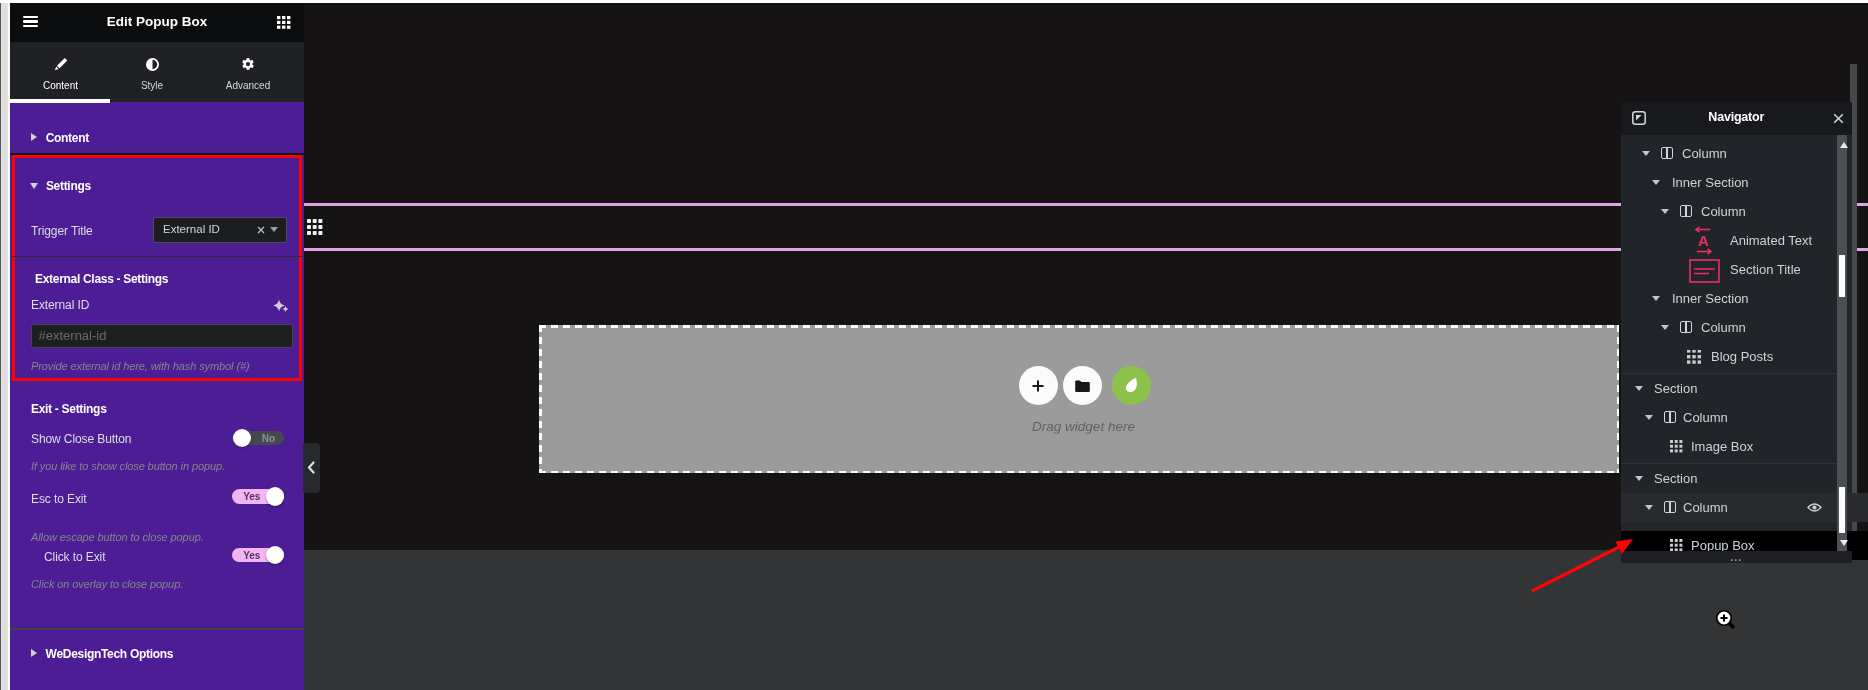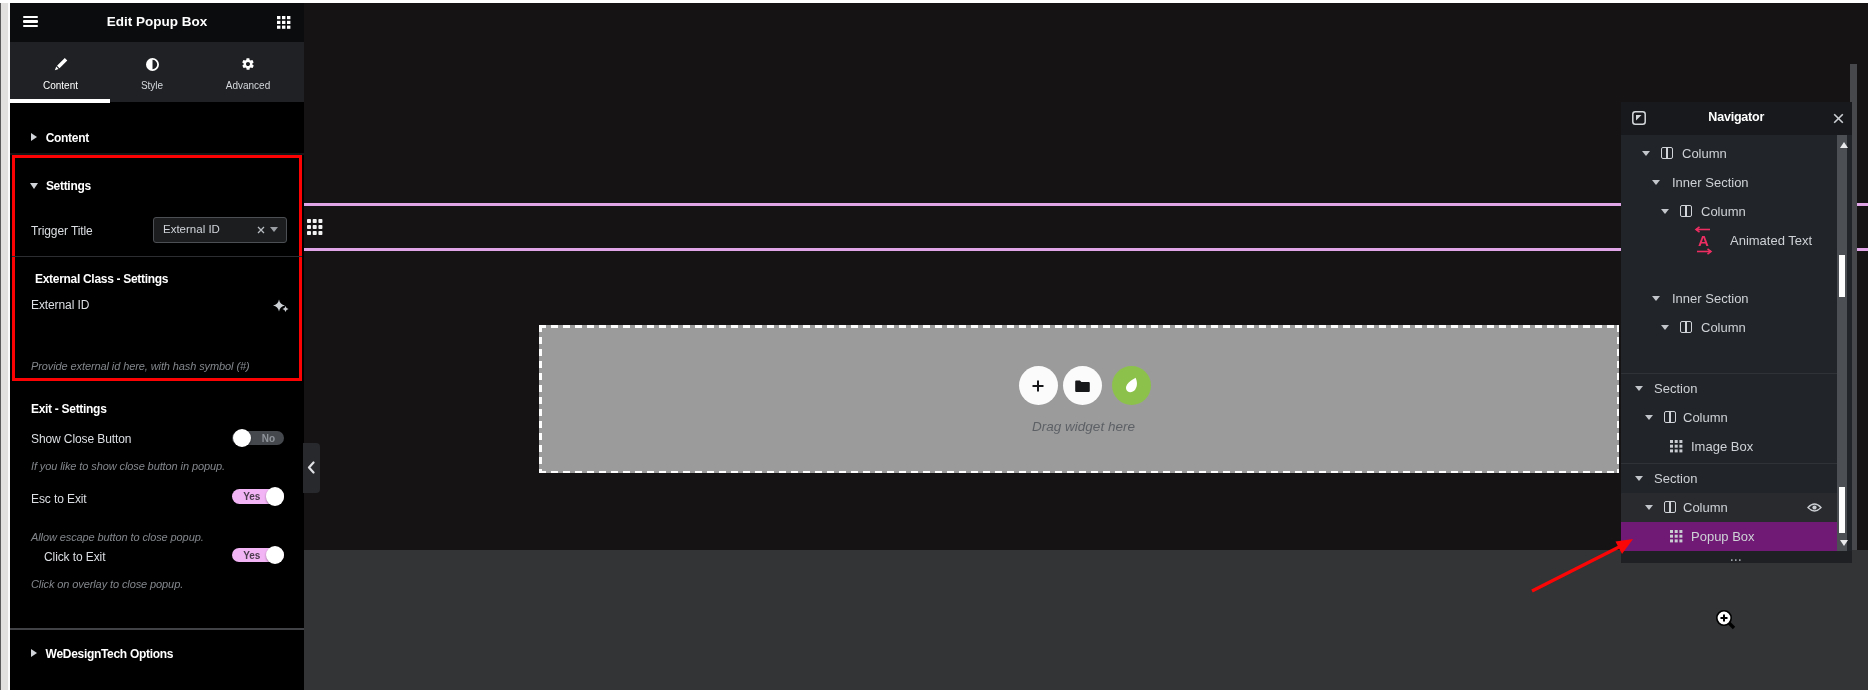--- a/index.html
+++ b/index.html
@@ -4,21 +4,21 @@
 <style>
   html,body{margin:0;padding:0;}
   body{width:1868px;height:690px;overflow:hidden;background:#151314;font-family:"Liberation Sans",sans-serif;position:relative;}
   .abs{position:absolute;}
   
   #topwhite{left:0;top:0;width:1868px;height:3px;background:#fff;}
   
   #leftstrip{left:0;top:3px;width:10px;height:687px;background:#e2e0de;border-left:1.5px solid #5a5a5a;box-sizing:border-box;}
   #leftwhite{left:7.5px;top:3px;width:3px;height:687px;background:#fafafa;}
   
-  #sidebar{left:10px;top:3px;width:294px;height:687px;background:#000000;}
+  #sidebar{left:10px;top:3px;width:294px;height:687px;background:#4c1d95;}
   #topbar{left:0;top:0;width:294px;height:39px;background:#0b0c0e;}
   .hbar{left:13px;width:15px;height:2.6px;background:#fff;border-radius:1px;}
   #sbtitle{left:0;width:294px;text-align:center;color:#fff;font-size:13.5px;font-weight:bold;top:11px;}
   #tabs{left:0;top:39px;width:294px;height:60px;background:#1f2124;}
   .tablabel{font-size:10px;color:#d5d8dc;top:38px;width:80px;text-align:center;}
   #underline{left:0;top:96px;width:100px;height:3.5px;background:#fff;}
   .secthead{font-weight:bold;color:#fff;font-size:12px;letter-spacing:-0.3px;}
   .arrow-r{width:0;height:0;border-top:4.5px solid transparent;border-bottom:4.5px solid transparent;border-left:6px solid #d0d3d7;}
   .arrow-d{width:0;height:0;border-left:4.5px solid transparent;border-right:4.5px solid transparent;border-top:6px solid #d0d3d7;}
   .label{font-size:12px;color:#dcdfe3;letter-spacing:-0.1px;}
@@ -38,21 +38,21 @@
   #graybox{left:539px;top:325px;width:1080px;height:148px;background:#9b9b9b;}
   .dash-h{position:absolute;height:2.5px;background:repeating-linear-gradient(90deg,#fdfdfd 0 7px,transparent 7px 12px);left:0;width:100%;}
   .dash-v{position:absolute;width:2.5px;background:repeating-linear-gradient(180deg,#fdfdfd 0 7px,transparent 7px 12px);top:0;height:100%;}
   .cbtn{position:absolute;border-radius:50%;background:#fbfbfb;}
   #dragtxt{left:983.5px;top:419px;width:200px;text-align:center;font-size:13.5px;font-style:italic;color:#5d6166;}
   #bottomband{left:304px;top:550px;width:1564px;height:140px;background:#323436;}
   #rightstrip{left:1850px;top:64px;width:7px;height:486px;background:#46484c;}
   
   #nav{left:1621px;top:102px;width:230.5px;height:461px;background:#212428;}
   #navhead{left:0;top:0;width:100%;height:32.5px;background:#17191c;}
-  .nrow{position:absolute;left:0;width:216px;height:29px;}
+  .nrow{position:absolute;left:0;width:248px;height:29px;}
   .ntext{position:absolute;font-size:13px;color:#ced2d6;top:7px;}
   .narr{position:absolute;top:12px;width:0;height:0;border-left:4.5px solid transparent;border-right:4.5px solid transparent;border-top:5.5px solid #c3c7cb;}
   .colicon{position:absolute;top:8px;width:10px;height:10px;border:1.6px solid #d0d3d7;border-radius:2px;}
   .colicon:after{content:"";position:absolute;left:4.2px;top:0;width:1.6px;height:10px;background:#d0d3d7;}
   .ndivider{position:absolute;left:0;width:216px;height:1px;background:#2f3236;}
   #navfoot{left:0;top:449px;width:100%;height:12px;background:#1e2023;}
   #navtrack{left:216px;top:32.5px;width:10px;height:416.5px;background:#4c4f53;}
 </style>
 </head>
 <body>
@@ -120,20 +120,21 @@
   </div>
 
   <div class="abs" style="left:2px;top:253px;width:290px;height:1px;background:#2b2d30"></div>
   <div class="abs secthead" style="left:25px;top:268.5px">External Class - Settings</div>
   <div class="abs label" style="left:21px;top:295px">External ID</div>
 
   <svg class="abs" style="left:263px;top:296px" width="16" height="16" viewBox="0 0 16 16">
     <path d="M6 0.5 Q6.9 5.6 12 6.5 Q6.9 7.4 6 12.5 Q5.1 7.4 0 6.5 Q5.1 5.6 6 0.5 Z" fill="#cbcfd4"></path>
     <path d="M12.5 7 Q13 9.5 15.5 10 Q13 10.5 12.5 13 Q12 10.5 9.5 10 Q12 9.5 12.5 7 Z" fill="#cbcfd4"></path>
   </svg>
+  <div class="abs" id="extinput">#external-id</div>
   <div class="abs hint" style="left:21px;top:356.5px">Provide external id here, with hash symbol (#)</div>
 
   <div class="abs secthead" style="left:21px;top:398.5px">Exit - Settings</div>
 
   <div class="abs label" style="left:21px;top:428.5px">Show Close Button</div>
   <div class="abs toggle tog-no" style="left:221.7px;top:427.5px">
     <span class="togtxt" style="left:30px;color:#8f939a">No</span>
     <span class="knob" style="left:1px"></span>
   </div>
   <div class="abs hint" style="left:21px;top:456.5px">If you like to show close button in popup.</div>
@@ -248,32 +249,55 @@
         <path d="M3 3.5 H17"></path>
           <path d="M6.5 0.8 L3 3.5 L6.5 6.2" fill="none"></path>
         <path d="M4 25.5 H18"></path>
           <path d="M14.5 22.8 L18 25.5 L14.5 28.2"></path>
       </g>
       <text x="10.5" y="19.5" text-anchor="middle" font-size="15" font-weight="bold" fill="#ed2e63" font-family="Liberation Sans,sans-serif">A</text>
     </svg>
     <div class="ntext" style="left:109px">Animated Text</div>
   </div>
 
+  <div class="nrow" style="top:153px">
+    <svg style="position:absolute;left:68px;top:4px" width="31" height="24" viewBox="0 0 31 24">
+      <rect x="1" y="1" width="29" height="22" fill="none" stroke="#ed2e63" stroke-width="1.6"></rect>
+      <path d="M5 10 H26 M5 14.5 H20" stroke="#ed2e63" stroke-width="1.6"></path>
+    </svg>
+    <div class="ntext" style="left:109px">Section Title</div>
+  </div>
 
   <div class="nrow" style="top:182px">
     <div class="narr" style="left:31px"></div>
     <div class="ntext" style="left:51px">Inner Section</div>
   </div>
 
   <div class="nrow" style="top:211px">
     <div class="narr" style="left:40px"></div>
     <div class="colicon" style="left:59px"></div>
     <div class="ntext" style="left:80px">Column</div>
   </div>
 
+  <div class="nrow" style="top:240px">
+    <svg style="position:absolute;left:66px;top:7.5px" width="15" height="14" viewBox="0 0 15 14">
+      <g fill="#c9ccd0">
+        <rect x="0" y="0" width="3.4" height="2.6"></rect>
+          <rect x="5.3" y="0" width="3.4" height="2.6"></rect>
+          <rect x="10.6" y="0" width="3.4" height="2.6"></rect>
+        <rect x="0" y="5" width="3.4" height="3.4"></rect>
+          <rect x="5.3" y="5" width="3.4" height="3.4"></rect>
+          <rect x="10.6" y="5" width="3.4" height="3.4"></rect>
+        <rect x="0" y="10.4" width="3.4" height="3.4"></rect>
+          <rect x="5.3" y="10.4" width="3.4" height="3.4"></rect>
+          <rect x="10.6" y="10.4" width="3.4" height="3.4"></rect>
+      </g>
+    </svg>
+    <div class="ntext" style="left:90px">Blog Posts</div>
+  </div>
   <div class="ndivider" style="top:271px"></div>
 
   <div class="nrow" style="top:272px">
     <div class="narr" style="left:14px"></div>
     <div class="ntext" style="left:33px">Section</div>
   </div>
 
   <div class="nrow" style="top:301px">
     <div class="narr" style="left:24px"></div>
     <div class="colicon" style="left:43px"></div>
@@ -306,21 +330,21 @@
   <div class="nrow" style="top:391px;background:#282a2e">
     <div class="narr" style="left:24px"></div>
     <div class="colicon" style="left:43px"></div>
     <div class="ntext" style="left:62px">Column</div>
     <svg style="position:absolute;left:186px;top:9px" width="15" height="11" viewBox="0 0 15 11">
       <path d="M1 5.5 Q7.5 -1.5 14 5.5 Q7.5 12.5 1 5.5 Z" fill="none" stroke="#c9ccd0" stroke-width="1.4"></path>
       <circle cx="7.5" cy="5.5" r="2.1" fill="#c9ccd0"></circle>
     </svg>
   </div>
 
-  <div class="nrow" style="top:420px;background:#701a75">
+  <div class="nrow" style="top:429px;background:#000000">
     <svg style="position:absolute;left:49px;top:8px" width="13" height="13" viewBox="0 0 13 13">
       <g fill="#c9ccd0">
         <rect x="0" y="0" width="3" height="3"></rect>
           <rect x="4.7" y="0" width="3" height="3"></rect>
           <rect x="9.4" y="0" width="3" height="3"></rect>
         <rect x="0" y="4.7" width="3" height="3"></rect>
           <rect x="4.7" y="4.7" width="3" height="3"></rect>
           <rect x="9.4" y="4.7" width="3" height="3"></rect>
         <rect x="0" y="9.4" width="3" height="3"></rect>
           <rect x="4.7" y="9.4" width="3" height="3"></rect>

